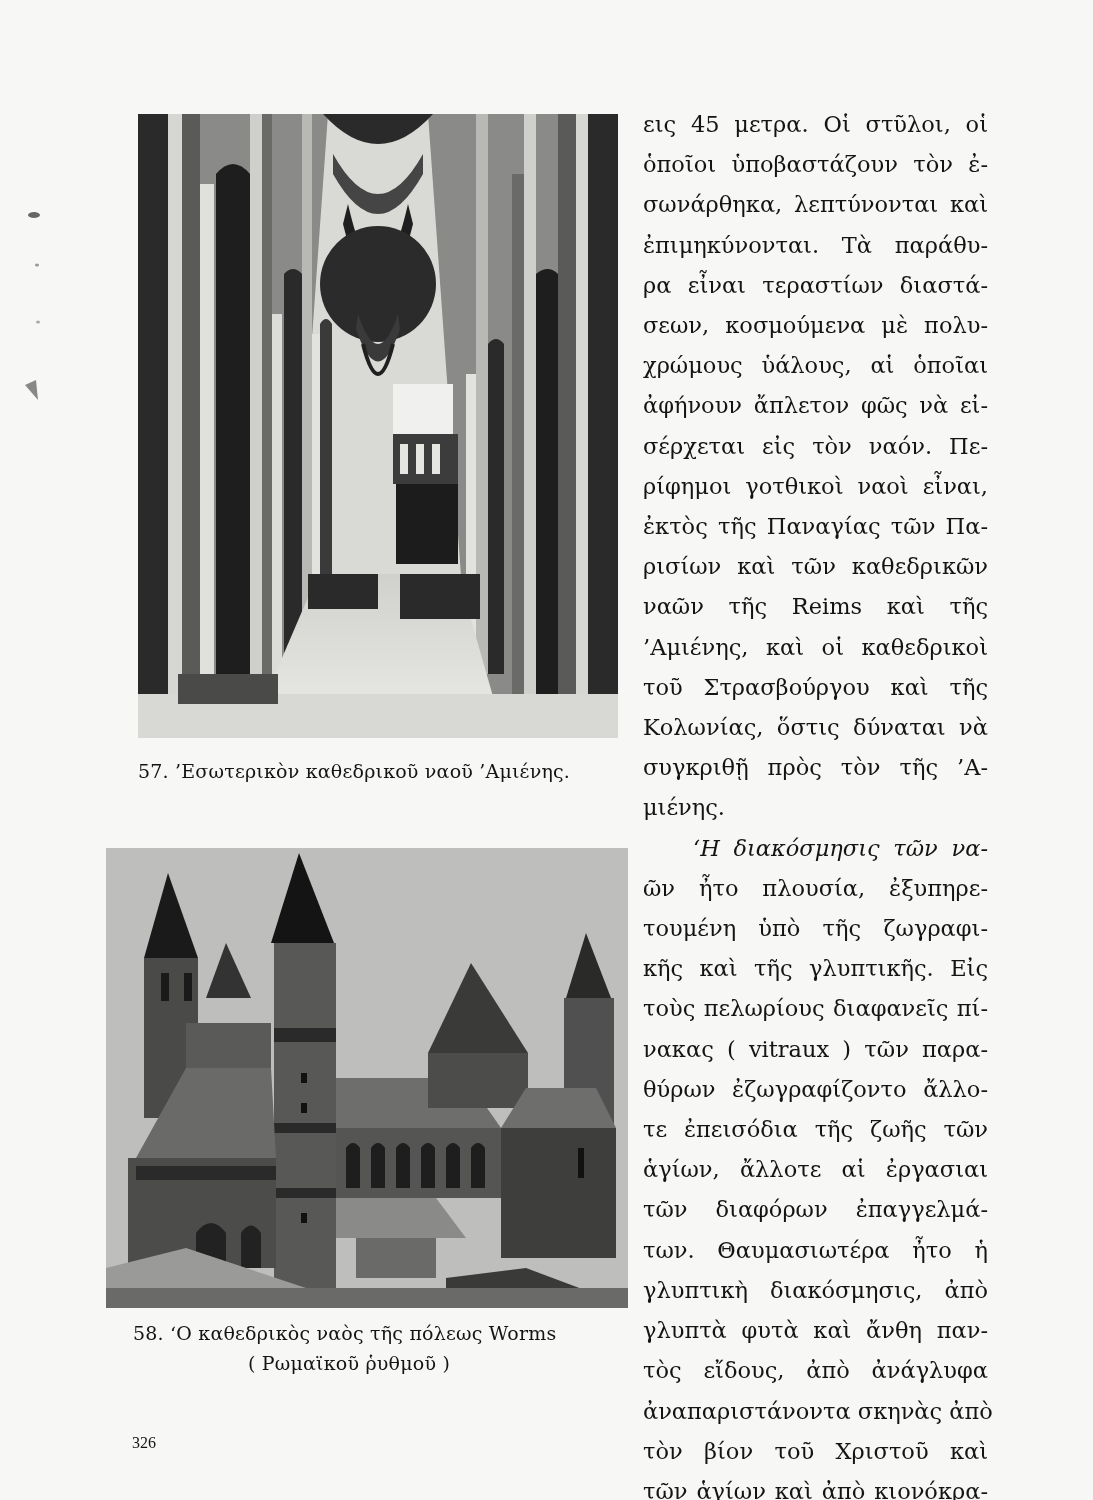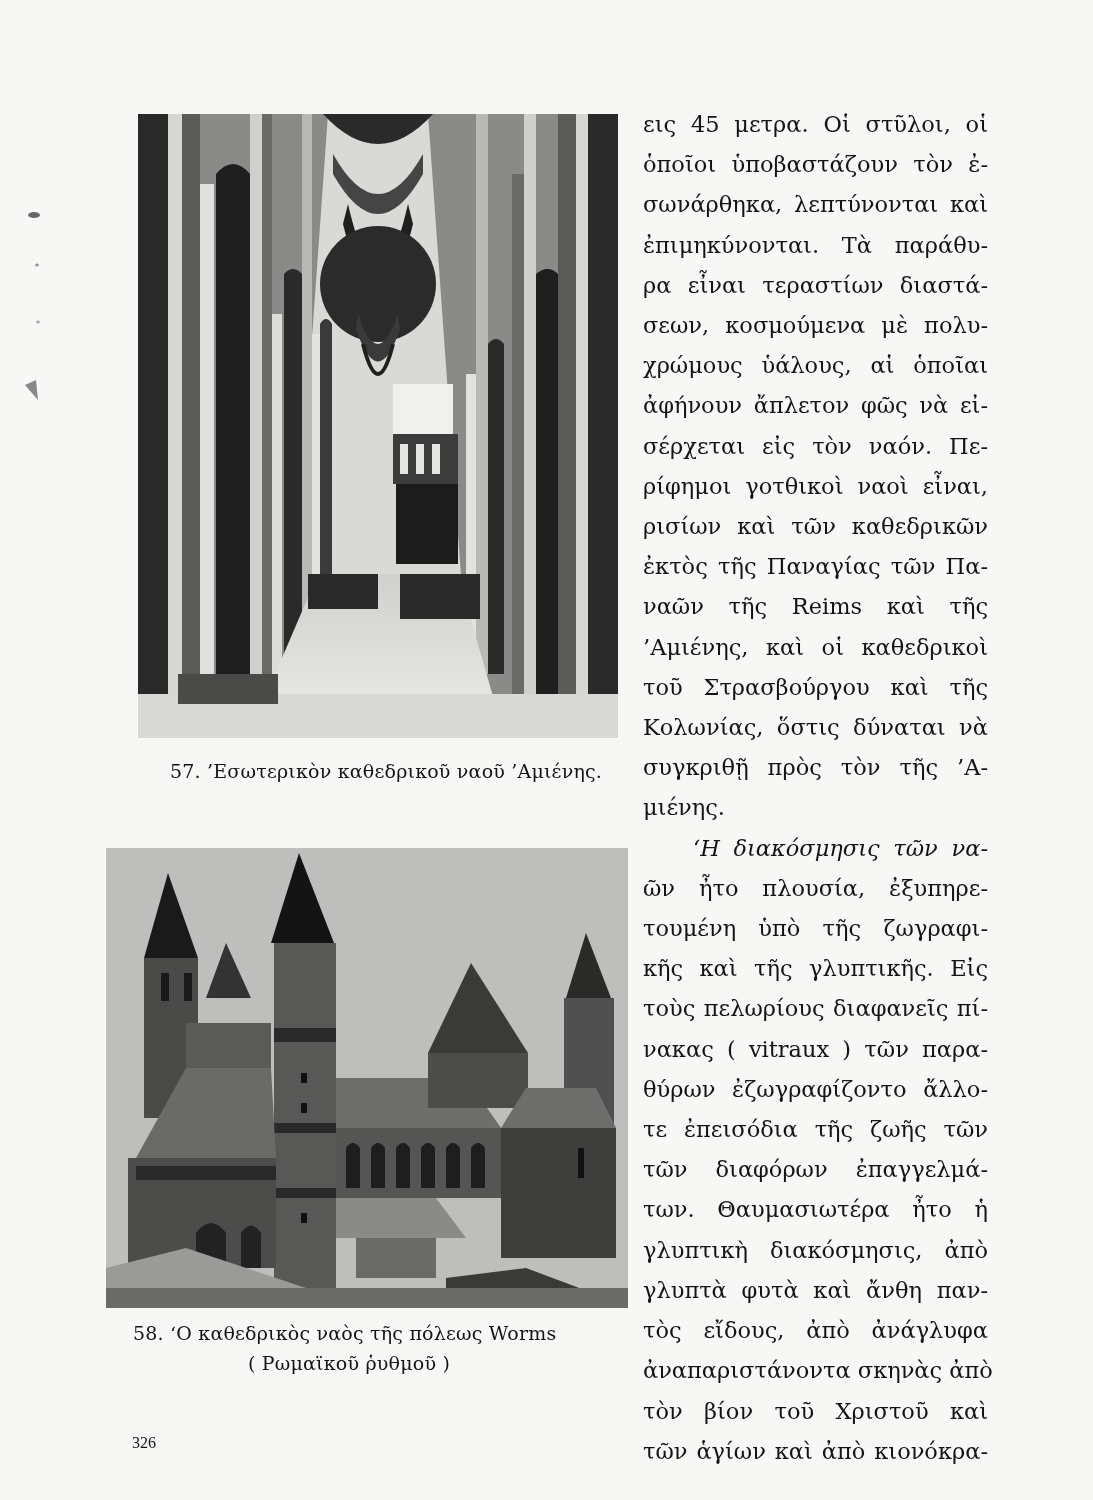--- a/index.html
+++ b/index.html
@@ -17,21 +17,21 @@
     background: #777;
   }
   #fig57 { left: 138px; top: 114px; width: 480px; height: 624px; }
   #fig58 { left: 106px; top: 848px; width: 522px; height: 460px; background: #bdbdbb; }
   .caption {
     position: absolute;
     font-size: 19px;
     letter-spacing: 0.2px;
     white-space: nowrap;
   }
-  #cap57 { left: 138px; top: 760px; margin-left: 32px; }
+  #cap57 { left: 138px; top: 760px; }
   #cap58 { left: 133px; top: 1322px; }
   #cap58b { left: 248px; top: 1352px; }
   .body-col {
     position: absolute;
     left: 643px; top: 104px;
     width: 345px;
     font-size: 22.5px;
     line-height: 40.2px;
   }
   .line {
@@ -178,36 +178,37 @@
   <span class="line">εις 45 μετρα. Οἱ στῦλοι, οἱ</span>
   <span class="line">ὁποῖοι ὑποβαστάζουν τὸν ἐ-</span>
   <span class="line">σωνάρθηκα, λεπτύνονται καὶ</span>
   <span class="line">ἐπιμηκύνονται. Τὰ παράθυ-</span>
   <span class="line">ρα εἶναι τεραστίων διαστά-</span>
   <span class="line">σεων, κοσμούμενα μὲ πολυ-</span>
   <span class="line">χρώμους ὑάλους, αἱ ὁποῖαι</span>
   <span class="line">ἀφήνουν ἄπλετον φῶς νὰ εἰ-</span>
   <span class="line">σέρχεται εἰς τὸν ναόν. Πε-</span>
   <span class="line">ρίφημοι γοτθικοὶ ναοὶ εἶναι,</span>
+  <span class="line">ἐκτὸς τῆς Παναγίας τῶν Πα-</span>
   <span class="line">ρισίων καὶ τῶν καθεδρικῶν</span>
-  <span class="line">ἐκτὸς τῆς Παναγίας τῶν Πα-</span>
   <span class="line">ναῶν τῆς Reims καὶ τῆς</span>
   <span class="line">’Αμιένης, καὶ οἱ καθεδρικοὶ</span>
   <span class="line">τοῦ Στρασβούργου καὶ τῆς</span>
   <span class="line">Κολωνίας, ὅστις δύναται νὰ</span>
   <span class="line">συγκριθῇ πρὸς τὸν τῆς ’Α-</span>
   <span class="line last">μιένης.</span>
   <span class="line indent">‘Η διακόσμησις τῶν να-</span>
   <span class="line">ῶν ἦτο πλουσία, ἐξυπηρε-</span>
   <span class="line">τουμένη ὑπὸ τῆς ζωγραφι-</span>
   <span class="line">κῆς καὶ τῆς γλυπτικῆς. Εἰς</span>
   <span class="line">τοὺς πελωρίους διαφανεῖς πί-</span>
   <span class="line">νακας ( vitraux ) τῶν παρα-</span>
   <span class="line">θύρων ἐζωγραφίζοντο ἄλλο-</span>
   <span class="line">τε ἐπεισόδια τῆς ζωῆς τῶν</span>
+  <span class="line">ἁγίων, ἄλλοτε αἱ ἐργασιαι</span>
   <span class="line">τῶν διαφόρων ἐπαγγελμά-</span>
   <span class="line">των. Θαυμασιωτέρα ἦτο ἡ</span>
   <span class="line">γλυπτικὴ διακόσμησις, ἀπὸ</span>
   <span class="line">γλυπτὰ φυτὰ καὶ ἄνθη παν-</span>
   <span class="line">τὸς εἴδους, ἀπὸ ἀνάγλυφα</span>
   <span class="line">ἀναπαριστάνοντα σκηνὰς ἀπὸ</span>
   <span class="line">τὸν βίον τοῦ Χριστοῦ καὶ</span>
   <span class="line">τῶν ἁγίων καὶ ἀπὸ κιονόκρα-</span>
 
 </div>

